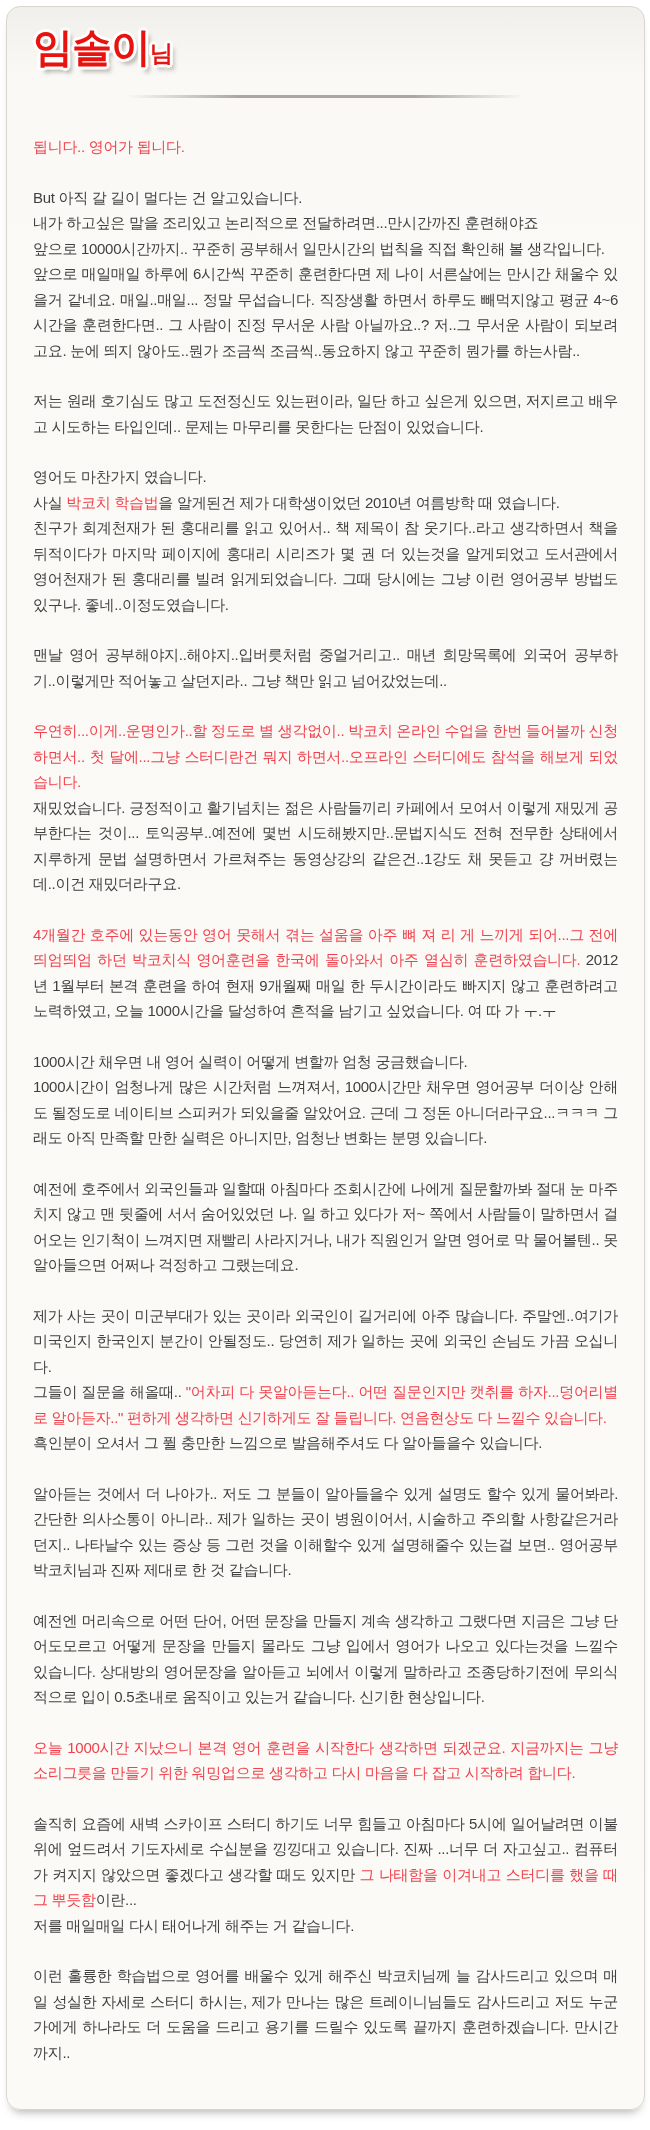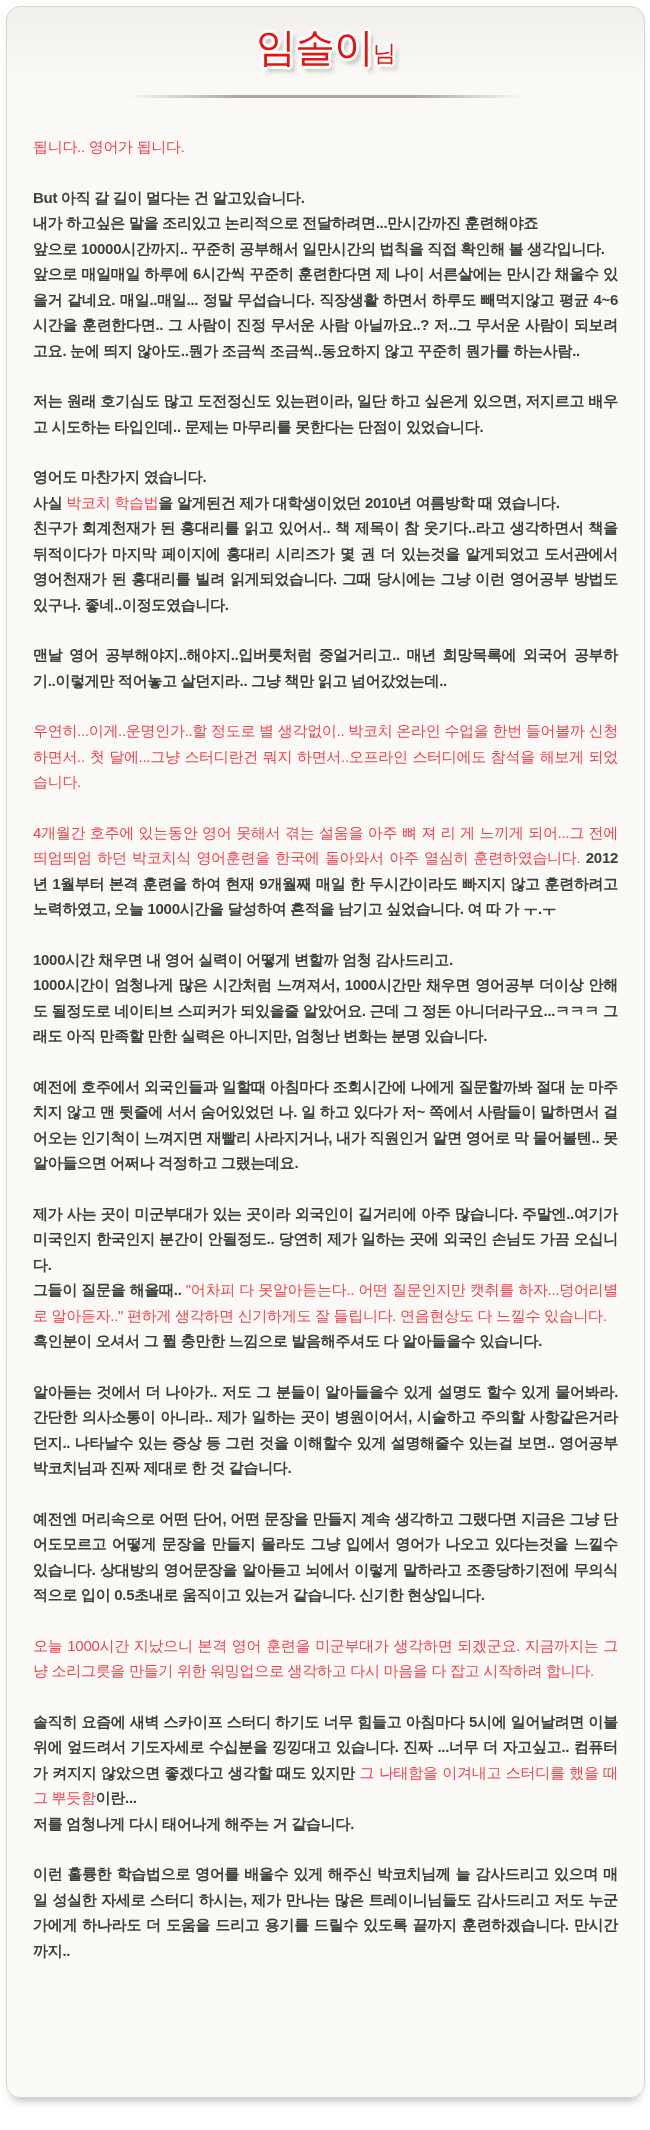--- a/index.html
+++ b/index.html
@@ -17,22 +17,21 @@
     margin: 6px 0 14px 6px;
     border: 1px solid #d9d6cf;
     border-radius: 14px;
     background: linear-gradient(180deg, #f0efeb 0%, #faf9f5 70px, #fbfaf6 100%);
     box-shadow: 0 7px 9px -5px rgba(90, 85, 75, 0.45);
     padding: 16px 26px 44px 26px;
   }
 
   .title {
     margin: 2px 0 0 0;
-    text-align: center;
-    font-weight: 400;
+    font-weight: 700;
     letter-spacing: -1px;
     color: #e8130f;
     line-height: 1.1;
     text-shadow:
       -2px -2px 0 #fff,  2px -2px 0 #fff,
       -2px  2px 0 #fff,  2px  2px 0 #fff,
       -3px  0   0 #fff,  3px  0   0 #fff,
        0   -3px 0 #fff,  0    3px 0 #fff,
        4px  5px 4px rgba(110,105,95,.55);
   }
@@ -56,41 +55,41 @@
     margin-top: 36px;
     font-size: 15px;
     line-height: 1.7;
     letter-spacing: -0.3px;
     color: #3f3f3f;
     text-align: justify;
     word-break: break-all;
   }
   .para { margin: 0 0 25px 0; }
   .para:last-child { margin-bottom: 0; }
-  .seg-body { color: #3f3f3f; font-weight: bold; }
+  .seg-body { color: #3f3f3f; }
   .seg-red  { color: #f0414d; margin-top: 45px; }
 </style>
 </head>
 <body>
 
 <div class="panel">
   <h1 class="title"><span class="title-main">임솔이</span><span class="title-suffix">님</span></h1>
 
   <div class="divider"></div>
 
   <div class="post-body">
       <p class="para"><span class="seg-red">됩니다.. 영어가 됩니다.</span></p>
       <p class="para"><span class="seg-body">But 아직 갈 길이 멀다는 건 알고있습니다.</span><br><span class="seg-body">내가 하고싶은 말을 조리있고 논리적으로 전달하려면...만시간까진 훈련해야죠</span><br><span class="seg-body">앞으로 10000시간까지.. 꾸준히 공부해서 일만시간의 법칙을 직접 확인해 볼 생각입니다.</span><br><span class="seg-body">앞으로 매일매일 하루에 6시간씩 꾸준히 훈련한다면 제 나이 서른살에는 만시간 채울수 있을거 같네요. 매일..매일... 정말 무섭습니다. 직장생활 하면서 하루도 빼먹지않고 평균 4~6시간을 훈련한다면.. 그 사람이 진정 무서운 사람 아닐까요..? 저..그 무서운 사람이 되보려고요. 눈에 띄지 않아도..뭔가 조금씩 조금씩..동요하지 않고 꾸준히 뭔가를 하는사람..</span></p>
       <p class="para"><span class="seg-body">저는 원래 호기심도 많고 도전정신도 있는편이라, 일단 하고 싶은게 있으면, 저지르고 배우고 시도하는 타입인데.. 문제는 마무리를 못한다는 단점이 있었습니다.</span></p>
       <p class="para"><span class="seg-body">영어도 마찬가지 였습니다.</span><br><span class="seg-body">사실 </span><span class="seg-red">박코치 학습법</span><span class="seg-body">을 알게된건 제가 대학생이었던 2010년 여름방학 때 였습니다.</span><br><span class="seg-body">친구가 회계천재가 된 홍대리를 읽고 있어서.. 책 제목이 참 웃기다..라고 생각하면서 책을 뒤적이다가 마지막 페이지에 홍대리 시리즈가 몇 권 더 있는것을 알게되었고 도서관에서 영어천재가 된 홍대리를 빌려 읽게되었습니다. 그때 당시에는 그냥 이런 영어공부 방법도 있구나. 좋네..이정도였습니다.</span></p>
       <p class="para"><span class="seg-body">맨날 영어 공부해야지..해야지..입버릇처럼 중얼거리고.. 매년 희망목록에 외국어 공부하기..이렇게만 적어놓고 살던지라.. 그냥 책만 읽고 넘어갔었는데..</span></p>
-      <p class="para"><span class="seg-red">우연히...이게..운명인가..할 정도로 별 생각없이.. 박코치 온라인 수업을 한번 들어볼까 신청하면서.. 첫 달에...그냥 스터디란건 뭐지 하면서..오프라인 스터디에도 참석을 해보게 되었습니다.</span><br></p>
+      <p class="para"><span class="seg-red">우연히...이게..운명인가..할 정도로 별 생각없이.. 박코치 온라인 수업을 한번 들어볼까 신청하면서.. 첫 달에...그냥 스터디란건 뭐지 하면서..오프라인 스터디에도 참석을 해보게 되었습니다.</span><br><span class="seg-body">재밌었습니다. 긍정적이고 활기넘치는 젊은 사람들끼리 카페에서 모여서 이렇게 재밌게 공부한다는 것이... 토익공부..예전에 몇번 시도해봤지만..문법지식도 전혀 전무한 상태에서 지루하게 문법 설명하면서 가르쳐주는 동영상강의 같은건..1강도 채 못듣고 걍 꺼버렸는데..이건 재밌더라구요.</span></p>
       <p class="para"><span class="seg-red">4개월간 호주에 있는동안 영어 못해서 겪는 설움을 아주 뼈 져 리 게 느끼게 되어...그 전에 띄엄띄엄 하던 박코치식 영어훈련을 한국에 돌아와서 아주 열심히 훈련하였습니다. </span><span class="seg-body">2012년 1월부터 본격 훈련을 하여 현재 9개월째 매일 한 두시간이라도 빠지지 않고 훈련하려고 노력하였고, 오늘 1000시간을 달성하여 흔적을 남기고 싶었습니다. 여 따 가 ㅜ.ㅜ</span></p>
-      <p class="para"><span class="seg-body">1000시간 채우면 내 영어 실력이 어떻게 변할까 엄청 감사드리고.</span><br><span class="seg-body">1000시간이 엄청나게 많은 시간처럼 느껴져서, 1000시간만 채우면 영어공부 더이상 안해도 될정도로 네이티브 스피커가 되있을줄 알았어요. 근데 그 정돈 아니더라구요...ㅋㅋㅋ 그래도 아직 만족할 만한 실력은 아니지만, 엄청난 변화는 분명 있습니다.</span></p>
+      <p class="para"><span class="seg-body">1000시간 채우면 내 영어 실력이 어떻게 변할까 엄청 궁금했습니다.</span><br><span class="seg-body">1000시간이 엄청나게 많은 시간처럼 느껴져서, 1000시간만 채우면 영어공부 더이상 안해도 될정도로 네이티브 스피커가 되있을줄 알았어요. 근데 그 정돈 아니더라구요...ㅋㅋㅋ 그래도 아직 만족할 만한 실력은 아니지만, 엄청난 변화는 분명 있습니다.</span></p>
       <p class="para"><span class="seg-body">예전에 호주에서 외국인들과 일할때 아침마다 조회시간에 나에게 질문할까봐 절대 눈 마주치지 않고 맨 뒷줄에 서서 숨어있었던 나. 일 하고 있다가 저~ 쪽에서 사람들이 말하면서 걸어오는 인기척이 느껴지면 재빨리 사라지거나, 내가 직원인거 알면 영어로 막 물어볼텐.. 못알아들으면 어쩌나 걱정하고 그랬는데요.</span><br></p>
       <p class="para"><span class="seg-body">제가 사는 곳이 미군부대가 있는 곳이라 외국인이 길거리에 아주 많습니다. 주말엔..여기가 미국인지 한국인지 분간이 안될정도.. 당연히 제가 일하는 곳에 외국인 손님도 가끔 오십니다.</span><br><span class="seg-body">그들이 질문을 해올때.. </span><span class="seg-red">"어차피 다 못알아듣는다.. 어떤 질문인지만 캣취를 하자...덩어리별로 알아듣자.." 편하게 생각하면 신기하게도 잘 들립니다. 연음현상도 다 느낄수 있습니다.</span><br><span class="seg-body">흑인분이 오셔서 그 퓔 충만한 느낌으로 발음해주셔도 다 알아들을수 있습니다.</span></p>
       <p class="para"><span class="seg-body">알아듣는 것에서 더 나아가.. 저도 그 분들이 알아들을수 있게 설명도 할수 있게 물어봐라. 간단한 의사소통이 아니라.. 제가 일하는 곳이 병원이어서, 시술하고 주의할 사항같은거라던지.. 나타날수 있는 증상 등 그런 것을 이해할수 있게 설명해줄수 있는걸 보면.. 영어공부 박코치님과 진짜 제대로 한 것 같습니다.</span></p>
       <p class="para"><span class="seg-body">예전엔 머리속으로 어떤 단어, 어떤 문장을 만들지 계속 생각하고 그랬다면 지금은 그냥 단어도모르고 어떻게 문장을 만들지 몰라도 그냥 입에서 영어가 나오고 있다는것을 느낄수 있습니다. 상대방의 영어문장을 알아듣고 뇌에서 이렇게 말하라고 조종당하기전에 무의식적으로 입이 0.5초내로 움직이고 있는거 같습니다. 신기한 현상입니다.</span></p>
-      <p class="para"><span class="seg-red">오늘 1000시간 지났으니 본격 영어 훈련을 미군부대가 생각하면 되겠군요. 지금까지는 그냥 소리그릇을 만들기 위한 워밍업으로 생각하고 다시 마음을 다 잡고 시작하려 합니다.</span></p>
-      <p class="para"><span class="seg-body">솔직히 요즘에 새벽 스카이프 스터디 하기도 너무 힘들고 아침마다 5시에 일어날려면 이불위에 엎드려서 기도자세로 수십분을 낑낑대고 있습니다. 진짜 ...너무 더 자고싶고.. 컴퓨터가 켜지지 않았으면 좋겠다고 생각할 때도 있지만 </span><span class="seg-red">그 나태함을 이겨내고 스터디를 했을 때 그 뿌듯함</span><span class="seg-body">이란...</span><br><span class="seg-body">저를 엄청나게 다시 태어나게 해주는 거 같습니다.</span></p>
+      <p class="para"><span class="seg-red">오늘 1000시간 지났으니 본격 영어 훈련을 시작한다 생각하면 되겠군요. 지금까지는 그냥 소리그릇을 만들기 위한 워밍업으로 생각하고 다시 마음을 다 잡고 시작하려 합니다.</span></p>
+      <p class="para"><span class="seg-body">솔직히 요즘에 새벽 스카이프 스터디 하기도 너무 힘들고 아침마다 5시에 일어날려면 이불위에 엎드려서 기도자세로 수십분을 낑낑대고 있습니다. 진짜 ...너무 더 자고싶고.. 컴퓨터가 켜지지 않았으면 좋겠다고 생각할 때도 있지만 </span><span class="seg-red">그 나태함을 이겨내고 스터디를 했을 때 그 뿌듯함</span><span class="seg-body">이란...</span><br><span class="seg-body">저를 매일매일 다시 태어나게 해주는 거 같습니다.</span></p>
       <p class="para"><span class="seg-body">이런 훌륭한 학습법으로 영어를 배울수 있게 해주신 박코치님께 늘 감사드리고 있으며 매일 성실한 자세로 스터디 하시는, 제가 만나는 많은 트레이니님들도 감사드리고 저도 누군가에게 하나라도 더 도움을 드리고 용기를 드릴수 있도록 끝까지 훈련하겠습니다. 만시간까지..</span></p>
     </div>
 </div>
 
 </body></html>

